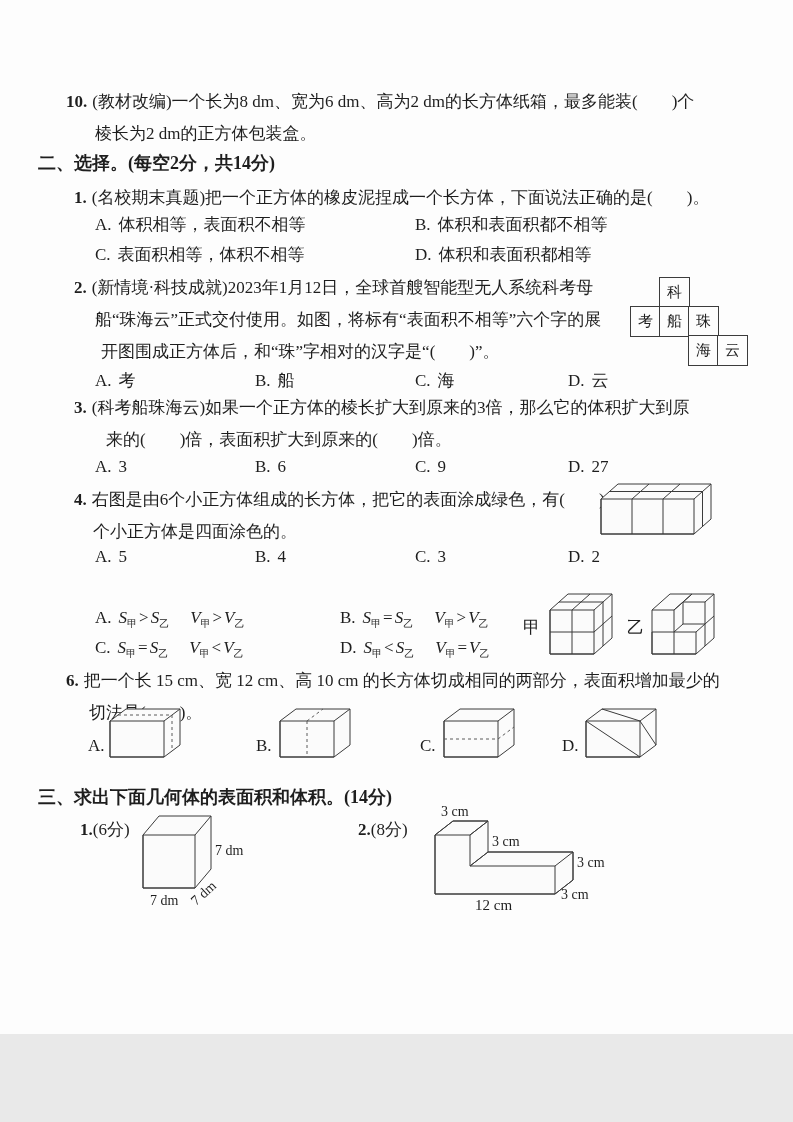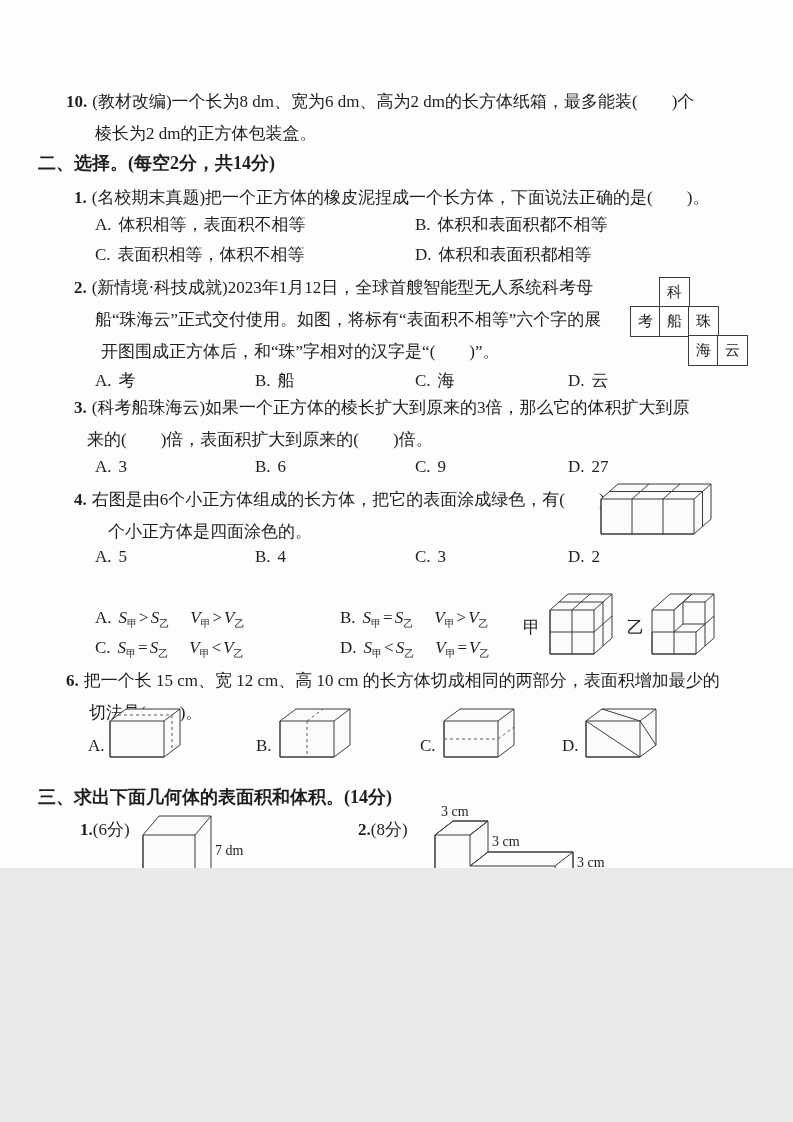--- a/index.html
+++ b/index.html
@@ -1,17 +1,17 @@
 <!DOCTYPE html>
 <html><head>
 <meta charset="utf-8">
 <style>
   html,body { margin:0; padding:0; background:#e9e9e9; }
   .page {
-    position:relative; width:793px; height:868px; margin:0 auto;
+    position:relative; width:793px; height:1034px; margin:0 auto;
     background:#fdfdfd; overflow:hidden;
     font-family:"Liberation Serif","DejaVu Serif",serif; color:#1e1e1e;
   }
   .abs { position:absolute; white-space:nowrap; }
   .qline { font-size:17px; line-height:32px; }
   .qnum { font-weight:bold; margin-right:5px; }
   .sec  { font-weight:bold; font-size:18px; line-height:30px; }
   .opt  { position:absolute; font-size:17px; white-space:nowrap; }
   .olabel { margin-right:7px; }
   .score { font-weight:normal; }
@@ -70,30 +70,30 @@
     <div class="ncell c4">海</div>
     <div class="ncell c5">云</div>
   </div>
   <div class="opt" style="left:95px;top:369px"><span class="olabel">A.</span><span>考</span></div>
   <div class="opt" style="left:255px;top:369px"><span class="olabel">B.</span><span>船</span></div>
   <div class="opt" style="left:415px;top:369px"><span class="olabel">C.</span><span>海</span></div>
   <div class="opt" style="left:568px;top:369px"><span class="olabel">D.</span><span>云</span></div>
 
   <div class="abs" style="left:74px;top:392px">
     <div class="qline"><span class="qnum">3.</span><span>(科考船珠海云)如果一个正方体的棱长扩大到原来的3倍，那么它的体积扩大到原</span></div>
-    <div class="qline" style="margin-left:13px">来的(　　)倍，表面积扩大到原来的(　　)倍。</div>
+    <div class="qline" style="margin-left:32px">来的(　　)倍，表面积扩大到原来的(　　)倍。</div>
   </div>
   <div class="opt" style="left:95px;top:457px"><span class="olabel">A.</span><span>3</span></div>
   <div class="opt" style="left:255px;top:457px"><span class="olabel">B.</span><span>6</span></div>
   <div class="opt" style="left:415px;top:457px"><span class="olabel">C.</span><span>9</span></div>
   <div class="opt" style="left:568px;top:457px"><span class="olabel">D.</span><span>27</span></div>
 
   <div class="abs" style="left:74px;top:484px">
     <div class="qline"><span class="qnum">4.</span><span>右图是由6个小正方体组成的长方体，把它的表面涂成绿色，有(　　)</span></div>
-    <div class="qline" style="margin-left:34px">个小正方体是四面涂色的。</div>
+    <div class="qline" style="margin-left:19px">个小正方体是四面涂色的。</div>
   </div>
 
   <svg style="left:597px;top:481px" width="130" height="62" viewBox="0 0 130 62">
     <path class="sil" d="M4,18 L21,3 L114,3 L114,38 L97,53 L4,53 Z"></path>
     <path d="M4,18 H97 V53 H4 Z"></path>
     <path d="M97,18 L114,3"></path>
     <path d="M35,18 V53 M66,18 V53"></path>
     <path d="M35,18 L52,3 M66,18 L83,3"></path>
     <path d="M12.5,10.5 H105.5"></path>
     <path d="M105.5,10.5 V45.5"></path>

